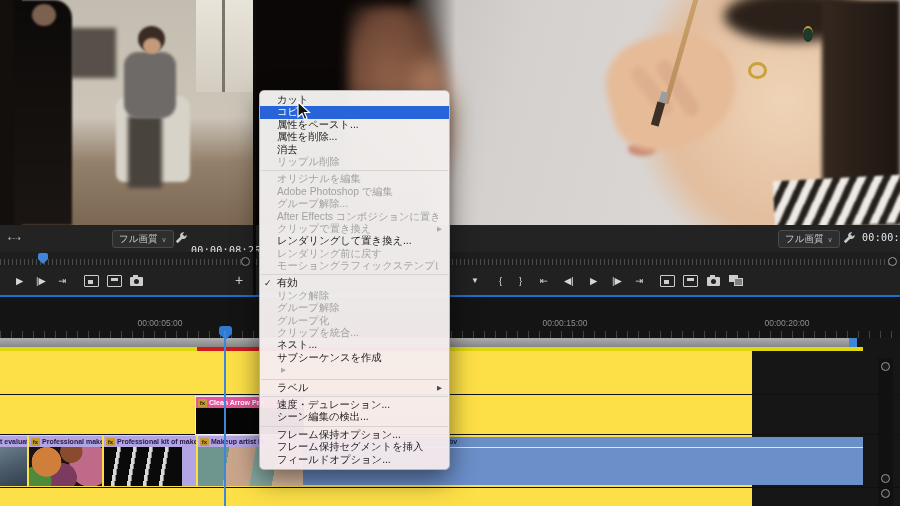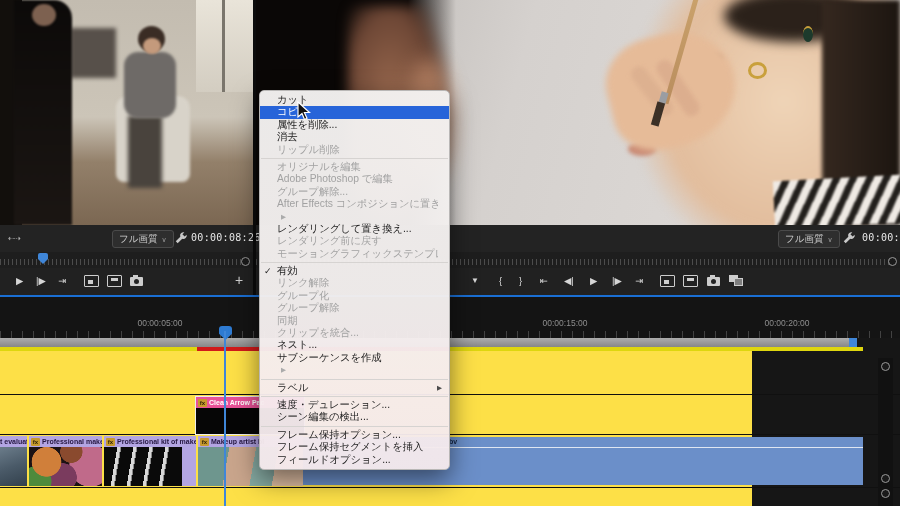--- a/index.html
+++ b/index.html
@@ -203,21 +203,21 @@
     </div>
     <div id="panel-divider" class="abs"></div>
   </div>
 
   <div id="ctrl-strip" class="abs">
     <span class="dragav" style="left:8px;top:9px">⇠⇢</span>
     <span class="pill" style="left:112px;top:5px"><span>フル画質</span><span class="caret">∨</span></span>
     <svg class="wrench" style="left:174px;top:6px" viewBox="0 0 16 16">
         <path d="M14.4 4.2a3.8 3.8 0 0 1-5 4.6L4.2 14 2 11.8l5.2-5.2a3.8 3.8 0 0 1 4.6-5L9.6 3.8l2.6 2.6z" fill="#c8c8c8"></path>
       </svg>
-    <span class="tc" style="left:191px;top:7px">00:00:08:26</span>
+    <span class="tc" style="left:191px;top:20px">00:00:08:26</span>
     <span class="pill" style="left:778px;top:5px"><span>フル画質</span><span class="caret">∨</span></span>
     <svg class="wrench" style="left:842px;top:6px" viewBox="0 0 16 16">
         <path d="M14.4 4.2a3.8 3.8 0 0 1-5 4.6L4.2 14 2 11.8l5.2-5.2a3.8 3.8 0 0 1 4.6-5L9.6 3.8l2.6 2.6z" fill="#c8c8c8"></path>
       </svg>
     <span class="tc" style="left:862px;top:7px">00:00:35</span>
   </div>
 
   <div class="scrub" style="left:0;width:253px">
     <div class="ticks"></div>
     <div class="scrub-ph" style="left:38px"></div>
@@ -327,20 +327,25 @@
         <span class="mlabel">カット</span>
         <span class="marrow"></span>
       </div>
       <div class="mitem hi">
         <span class="mcheck"></span>
         <span class="mlabel">コピー</span>
         <span class="marrow"></span>
       </div>
       <div class="mitem">
         <span class="mcheck"></span>
+        <span class="mlabel">属性をペースト...</span>
+        <span class="marrow"></span>
+      </div>
+      <div class="mitem">
+        <span class="mcheck"></span>
         <span class="mlabel">属性を削除...</span>
         <span class="marrow"></span>
       </div>
       <div class="mitem">
         <span class="mcheck"></span>
         <span class="mlabel">消去</span>
         <span class="marrow"></span>
       </div>
       <div class="mitem dis">
         <span class="mcheck"></span>
@@ -363,20 +368,21 @@
         <span class="mlabel">グループ解除...</span>
         <span class="marrow"></span>
       </div>
       <div class="mitem dis">
         <span class="mcheck"></span>
         <span class="mlabel">After Effects コンポジションに置き換え</span>
         <span class="marrow"></span>
       </div>
       <div class="mitem dis">
         <span class="mcheck"></span>
+        <span class="mlabel">クリップで置き換え</span>
         <span class="marrow">▶</span>
       </div>
       <div class="mitem">
         <span class="mcheck"></span>
         <span class="mlabel">レンダリングして置き換え...</span>
         <span class="marrow"></span>
       </div>
       <div class="mitem dis">
         <span class="mcheck"></span>
         <span class="mlabel">レンダリング前に戻す</span>
@@ -393,31 +399,26 @@
         <span class="mlabel">有効</span>
         <span class="marrow"></span>
       </div>
       <div class="mitem dis">
         <span class="mcheck"></span>
         <span class="mlabel">リンク解除</span>
         <span class="marrow"></span>
       </div>
       <div class="mitem dis">
         <span class="mcheck"></span>
+        <span class="mlabel">グループ解除</span>
+        <span class="marrow"></span>
+      </div>
+      <div class="mitem dis">
+        <span class="mcheck"></span>
         <span class="mlabel">グループ化</span>
-        <span class="marrow"></span>
-      </div>
-      <div class="mitem dis">
-        <span class="mcheck"></span>
-        <span class="mlabel">グループ解除</span>
-        <span class="marrow"></span>
-      </div>
-      <div class="mitem dis">
-        <span class="mcheck"></span>
-        <span class="mlabel">同期</span>
         <span class="marrow"></span>
       </div>
       <div class="mitem dis">
         <span class="mcheck"></span>
         <span class="mlabel">クリップを統合...</span>
         <span class="marrow"></span>
       </div>
       <div class="mitem">
         <span class="mcheck"></span>
         <span class="mlabel">ネスト...</span>

